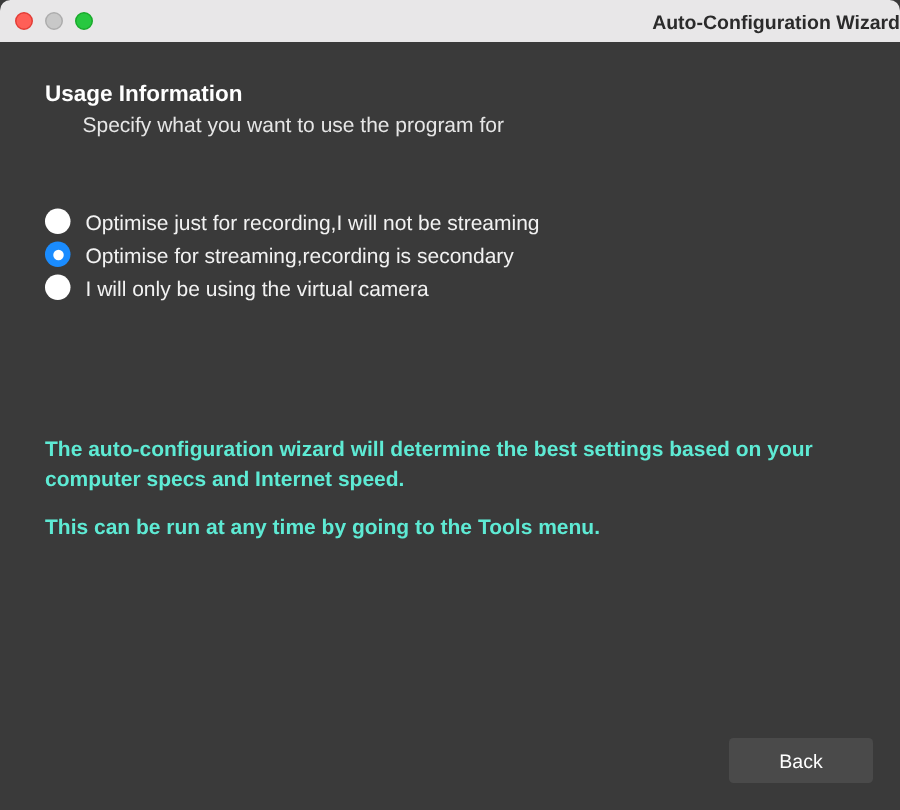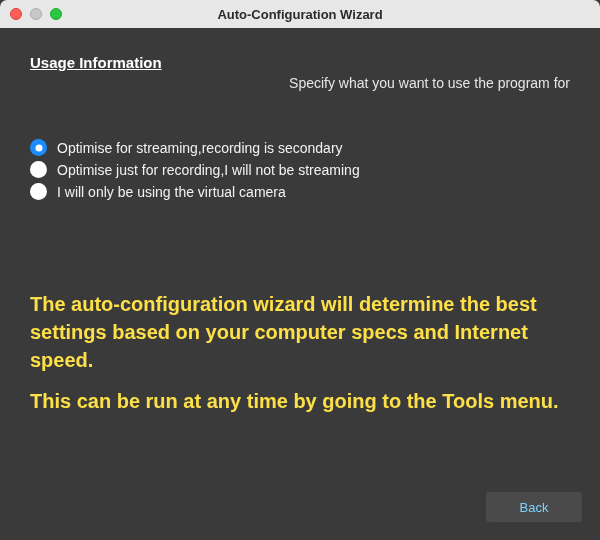--- a/index.html
+++ b/index.html
@@ -34,42 +34,40 @@
     .traffic-light {
       width: 12px;
       height: 12px;
       border-radius: 50%;
     }
     .tl-close { background: #ff5f57; border: 0.5px solid #e33e37; }
     .tl-min { background: #c8c8c8; border: 0.5px solid #adadad; }
     .tl-max { background: #28c840; border: 0.5px solid #1aab2c; }
     .window-title {
       width: 100%;
-      text-align: center;
+      text-align: right;
       font-size: 13px;
       font-weight: 600;
       color: #2b2b2b;
     }
     .content {
       padding: 26px 30px 0 30px;
       color: #f0f0f0;
     }
     .heading {
       font-size: 15px;
       font-weight: 700;
       color: #ffffff;
       margin-bottom: 4px;
-      text-decoration: underline;
     }
     .subheading {
       font-size: 14px;
       color: #e6e6e6;
-      margin-left: 76px;
+      margin-left: 25px;
       margin-bottom: 48px;
-      text-align: right;
     }
     .radio-group {
       display: flex;
       flex-direction: column;
       gap: 5px;
       margin-bottom: 90px;
     }
     .radio-row {
       display: flex;
       align-items: center;
@@ -98,23 +96,23 @@
       border-radius: 50%;
       top: 50%;
       left: 50%;
       transform: translate(-50%, -50%);
     }
     .radio-label {
       font-size: 14px;
       color: #f2f2f2;
     }
     .info-block {
-      font-size: 20px;
+      font-size: 14px;
       font-weight: 700;
-      color: #fde047;
+      color: #5eead4;
       line-height: 1.4;
     }
     .info-block .p2 {
       margin-top: 13px;
     }
     .button-row {
       position: absolute;
       bottom: 18px;
       right: 18px;
       display: flex;
@@ -128,21 +126,21 @@
       font-size: 13px;
       display: flex;
       align-items: center;
       justify-content: center;
       border-radius: 3px;
       cursor: pointer;
       user-select: none;
     }
     .btn.disabled {
       background: #4a4a4a;
-      color: #7dd3fc;
+      color: #ffffff;
       cursor: default;
     }
   </style>
 </head>
 <body>
 
 <div class="titlebar">
   <div class="traffic-lights">
     <div class="traffic-light tl-close"></div>
     <div class="traffic-light tl-min"></div>
@@ -150,26 +148,26 @@
   </div>
   <div class="window-title">Auto-Configuration Wizard</div>
 </div>
 
 <div class="content">
   <div class="heading">Usage Information</div>
   <div class="subheading">Specify what you want to use the program for</div>
 
   <div class="radio-group">
     <div class="radio-row">
+      <div class="radio unselected"></div>
+      <span class="radio-label">Optimise just for recording,I will not be streaming</span>
+    </div>
+    <div class="radio-row">
       <div class="radio selected"></div>
       <span class="radio-label">Optimise for streaming,recording is secondary</span>
-    </div>
-    <div class="radio-row">
-      <div class="radio unselected"></div>
-      <span class="radio-label">Optimise just for recording,I will not be streaming</span>
     </div>
     <div class="radio-row">
       <div class="radio unselected"></div>
       <span class="radio-label">I will only be using the virtual camera</span>
     </div>
   </div>
 
   <div class="info-block">
     <div>The auto-configuration wizard will determine the best settings based on your computer specs and Internet speed.</div>
     <div class="p2">This can be run at any time by going to the Tools menu.</div>

